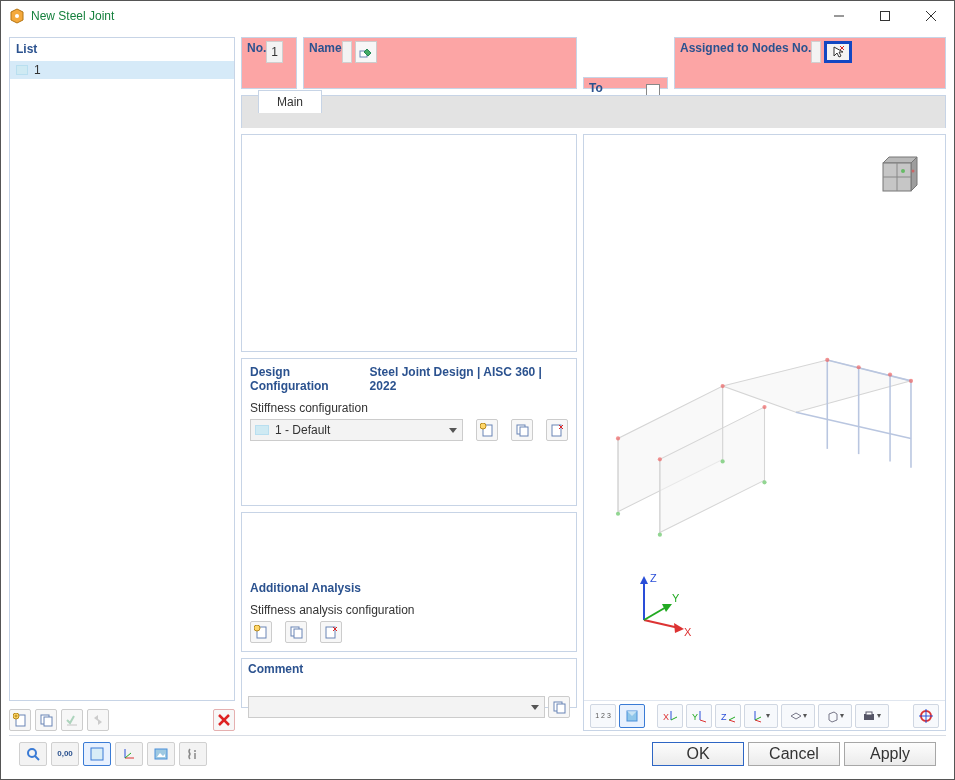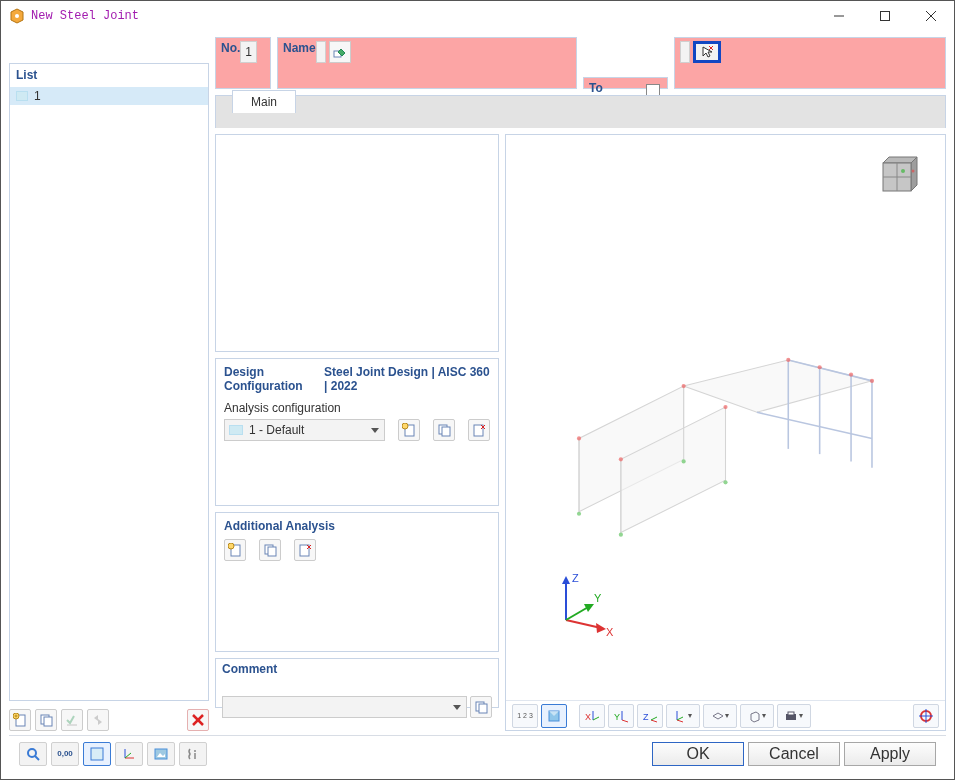--- a/index.html
+++ b/index.html
@@ -1,28 +1,28 @@
 <!DOCTYPE html>
 <html><head>
 <meta charset="utf-8">
 <style>
   * { box-sizing: border-box; }
   html, body { margin:0; padding:0; font-family: "Segoe UI", Tahoma, sans-serif; font-size:12px; color:#333; background:#fff; }
   .window { width:955px; height:780px; border:1px solid #555; background:#fff; display:flex; flex-direction:column; }
   
   .titlebar { height:30px; display:flex; align-items:center; padding:0 0 0 8px; background:#fff; }
   .app-icon { width:16px; height:16px; margin-right:6px; display:flex; align-items:center; justify-content:center;}
-  .title-text { flex:1; color:#a21caf;font-family:Liberation Mono, monospace; }
+  .title-text { flex:1; color:#15803d; }
   .win-btns { display:flex; }
   .win-btn { width:46px; height:30px; display:flex; align-items:center; justify-content:center; }
   
   .body { flex:1; display:flex; flex-direction:column; padding:6px 8px 8px 8px; background:#fff; gap:4px; }
   .upper { flex:1; display:flex; gap:6px; min-height:0;}
   
-  .leftcol { width:200px; display:flex; flex-direction:column; gap:6px;margin-top:26px;}
+  .leftcol { width:226px; display:flex; flex-direction:column; gap:6px;}
   .panel { border:1px solid #c7d4e6; background:#fff; }
   .panel-head { padding:4px 6px; color:#2b528f; font-weight:600; font-size:12px; background:#fff; border-bottom:1px solid transparent;}
   .listbody { flex:1; }
   .list-item { display:flex; align-items:center; gap:6px; padding:2px 6px; background:#d6eaf8; }
   .list-item .sq { width:12px; height:10px; background:#cfeaf3; border:1px solid #b9dff0;}
   .left-tools { display:flex; gap:4px; align-items:center; padding-top:2px;}
   .tbtn { width:22px; height:22px; border:1px solid #ccc; background:#f7f7f7; display:flex; align-items:center; justify-content:center; border-radius:2px;}
   .tbtn.faded svg { opacity:.45;}
   .spacer { flex:1; }
   
@@ -41,21 +41,21 @@
   .assigned-row { display:flex; gap:3px;}
   .assigned-row .fieldinput { flex:1;}
   .pick-btn { width:28px; height:22px; border:3px solid #1247c2; background:#f3f3f3; display:flex; align-items:center; justify-content:center;}
   .chk { width:14px; height:14px; border:1px solid #888; background:#fff;}
   .editbtn { width:22px; height:22px; border:1px solid #ccc; background:#f7f7f7; display:flex; align-items:center; justify-content:center;}
   
   .tabrow { height:24px; display:flex; align-items:flex-end; background:#e3e3e3; border-top:1px solid #c7d4e6; border-left:1px solid #c7d4e6; border-right:1px solid #c7d4e6; padding:16px;}
   .tab { padding:4px 18px 4px 18px; background:#fff; border:1px solid #c7d4e6; border-bottom:none; margin-bottom:-1px; color:#333; font-weight:500;}
   
   .contentrow { flex:1; display:flex; gap:6px; min-height:0;}
-  .formcol { width:284px; display:flex; flex-direction:column; gap:6px;}
+  .formcol { width:336px; display:flex; flex-direction:column; gap:6px;}
   .viewcol { flex:1; border:1px solid #c7d4e6; background:#fff; position:relative; display:flex; flex-direction:column;}
   .view-canvas { flex:1; position:relative;}
   .triad { position:absolute; left:40px; bottom:60px; }
   .cube { position:absolute; top:14px; right:20px; }
   .view-toolbar { height:30px; border-top:1px solid #e0e6ef; display:flex; align-items:center; padding:0 6px; gap:3px;}
   .vtbtn { width:26px; height:24px; border:1px solid #d0d7e2; background:#f7f9fc; display:flex; align-items:center; justify-content:center; border-radius:2px;}
   .vtbtn.selected { border:1px solid #3a7bd5; background:#e8f1fe;}
   .vtbtn.split { width:34px; }
   .vtoolbar-spacer { flex:1; }
   
@@ -63,21 +63,21 @@
   .formpanel.blank { height:218px;}
   .formpanel .hdr { display:flex; padding:6px 8px 2px 8px; color:#2b528f; font-weight:600; }
   .formpanel .hdr .r { margin-left:auto;}
   .formbody { padding:4px 8px 8px 8px; }
   .sublabel { color:#333; padding:2px 0 4px 0;}
   .comborow { display:flex; gap:13px; align-items:center;}
   .combo { flex:1; height:22px; border:1px solid #ccc; background:#f3f3f3; display:flex; align-items:center; padding:0 4px; position:relative;}
   .combo .sw { width:14px; height:10px; background:#cfeaf3; border:1px solid #b9dff0; margin-right:6px;}
   .combo .dd { margin-left:auto; }
   .formpanel.design { height:148px;}
-  .formpanel.addl { height:140px;}
+  .formpanel.addl { height:140px;justify-content:flex-end;}
   .commentpanel { border:1px solid #c7d4e6; height:50px; display:flex; flex-direction:column; padding:3px 6px;}
   .commentrow { display:flex; gap:3px;}
   .commentrow .combo { flex:1; }
   
   .footer { height:36px; display:flex; align-items:center; padding:0 10px; border-top:1px solid #d8dde5; gap:4px;}
   .ftbtn { width:28px; height:24px; border:1px solid #d0d0d0; background:#f3f3f3; display:flex; align-items:center; justify-content:center; border-radius:2px;}
   .ftbtn.active { border:1px solid #3a7bd5; background:#e8f1fe;}
   .pushbtn { width:92px; height:24px; border:1px solid #a7a7a7; background:linear-gradient(#fdfdfd,#ebebeb); display:flex; align-items:center; justify-content:center; font-size:16px;}
   .pushbtn.primary { border:1.5px solid #2e66c4;}
   svg { display:block;}
@@ -188,20 +188,21 @@
               </div>
             </div>
           </div>
           <div class="fieldpanel design-panel">
             <div class="fieldlabel">To Design</div>
             <div style="padding:3px 2px;">
               <div class="chk"></div>
             </div>
           </div>
           <div class="fieldpanel assigned-panel">
+            <div class="fieldlabel">Assigned to Nodes No.</div>
             <div class="assigned-row">
               <div class="fieldinput">
                   <span></span>
                 </div>
               <div class="pick-btn">
                 <svg width="14" height="14">
                     <polygon points="3,2 3,11 6,8 8,12 10,11 8,7 12,7" fill="#fff" stroke="#333"></polygon>
                     <line x1="9" y1="1" x2="13" y2="5" stroke="#d22"></line>
                     <line x1="13" y1="1" x2="9" y2="5" stroke="#d22"></line>
                   </svg>
@@ -218,21 +219,21 @@
 
           <div class="formcol">
             <div class="formpanel blank"></div>
 
             <div class="formpanel design">
               <div class="hdr">
                 <span>Design Configuration</span>
                 <span class="r" style="color:#2b528f;">Steel Joint Design | AISC 360 | 2022</span>
               </div>
               <div class="formbody">
-                <div class="sublabel">Analysis configuration</div>
+                <div class="sublabel">Stiffness configuration</div>
                 <div class="comborow">
                   <div class="combo">
                     <span class="sw"></span>
                     <span>1 - Default</span>
                     <span class="dd">
                         <svg width="10" height="10">
                           <polygon points="1,3 9,3 5,8" fill="#555"></polygon>
                         </svg>
                       </span>
                   </div>
@@ -257,20 +258,21 @@
                     </div>
                 </div>
               </div>
             </div>
 
             <div class="formpanel addl">
               <div class="hdr">
                 <span>Additional Analysis</span>
               </div>
               <div class="formbody">
+                <div class="sublabel">Stiffness analysis configuration</div>
                 <div class="comborow">
                   <div class="tbtn">
                       <svg width="14" height="14">
                         <rect x="3" y="2" width="9" height="11" fill="#fff" stroke="#6a85b6"></rect>
                         <circle cx="3" cy="3" r="3" fill="#ffd76a" stroke="#b88a1c"></circle>
                       </svg>
                     </div>
                   <div class="tbtn">
                       <svg width="14" height="14">
                         <rect x="2" y="2" width="8" height="9" fill="#fff" stroke="#6a85b6"></rect>

